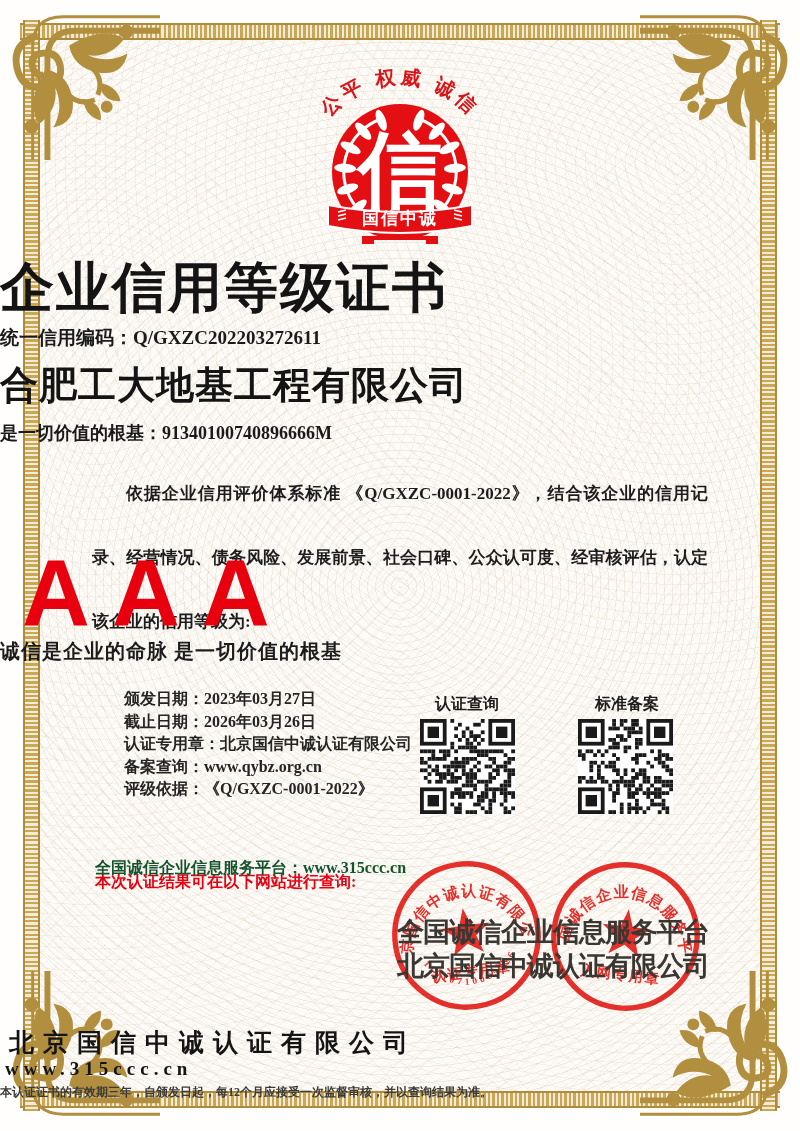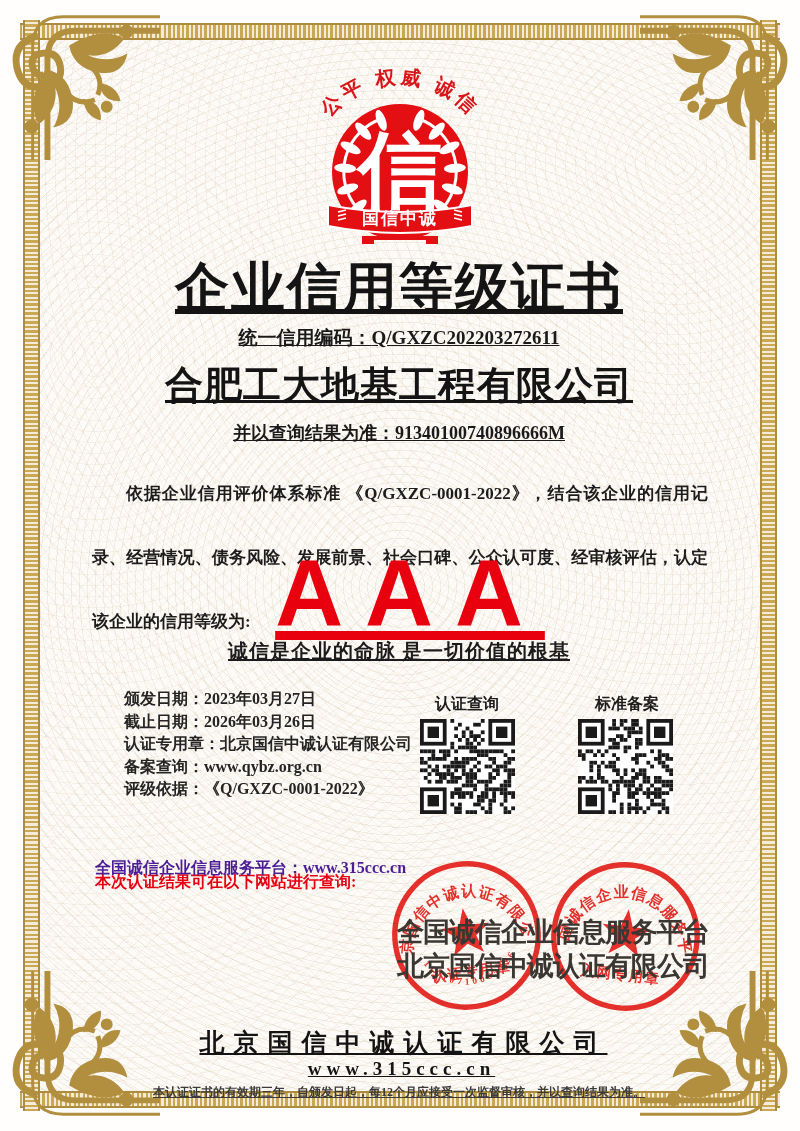--- a/index.html
+++ b/index.html
@@ -22,40 +22,40 @@
   .band.v{top:20px;bottom:20px;width:13px;background:repeating-linear-gradient(0deg,#c9a753 0 2px,#f4ecd8 2px 4.5px);border-left:2px solid #ad8c3d;border-right:2px solid #ad8c3d;}
   .band.top{top:23px;} .band.bottom{bottom:23px;} .band.left{left:23px;} .band.right{right:23px;}
 
   .corner{position:absolute;width:158px;height:158px;}
   .corner.tl{top:4px;left:4px;}
   .corner.tr{top:4px;right:4px;transform:scaleX(-1);}
   .corner.bl{bottom:4px;left:4px;transform:scaleY(-1);}
   .corner.br{bottom:4px;right:4px;transform:scale(-1,-1);}
 
   .abs{position:absolute;}
-  .ctr{left:0;right:2px;text-align:center;text-decoration:underline;}
+  .ctr{left:0;right:2px;}
 
   .cert-title{top:252px;font-size:54px;font-weight:900;color:#141414;letter-spacing:2px;}
   .code-line{top:325px;font-size:19px;font-weight:700;color:#1a1a1a;}
   .company{top:360px;font-size:38px;font-weight:900;color:#141414;letter-spacing:1px;}
   .social-line{top:421px;font-size:18px;font-weight:700;color:#1a1a1a;}
 
   .body-par{top:462px;left:92px;width:616px;font-size:17px;font-weight:700;color:#1c1c1c;line-height:64px;text-align:justify;text-indent:2em;}
 
   .rating{top:540px;font-size:94px;font-weight:800;font-family:"Liberation Sans","DejaVu Sans",sans-serif;color:#e8000f;letter-spacing:22px;text-indent:22px;}
   .tagline{top:638px;font-size:20px;font-weight:700;color:#1c1c1c;letter-spacing:1px;}
 
   .details{top:688px;left:95px;font-size:16px;font-weight:600;color:#242424;}
   .details .row{height:22.5px;line-height:22.5px;white-space:nowrap;margin-left:29px;}
 
   .qr-label{top:694px;width:110px;text-align:center;font-size:16px;font-weight:700;color:#1c1c1c;}
   .qr-box{top:719px;width:95px;height:95px;}
 
   .notice-red{top:824px;left:95px;font-size:16px;font-weight:800;color:#e60012;margin-top:48px;}
-  .platform-line{top:858px;left:95px;font-size:16px;font-weight:600;color:#4c1d95;}
+  .platform-line{top:858px;left:95px;font-size:16px;font-weight:600;color:#14532d;}
 
   .stamp{position:absolute;opacity:.94;mix-blend-mode:multiply;}
   .stamp.left{left:388px;top:857px;width:157px;height:157px;transform:rotate(-8deg);}
   .stamp.right{left:547px;top:858px;width:157px;height:157px;transform:rotate(7deg);}
 
   .overlay-text{left:397px;width:312px;text-align:center;font-weight:700;color:#3a3733;font-size:27px;letter-spacing:-1px;white-space:nowrap;}
   .overlay-text.l1{top:914px;}
   .overlay-text.l2{top:948px;}
 
   .issuer{top:1026px;font-size:25px;font-weight:900;color:#141414;letter-spacing:9px;text-indent:9px;}
@@ -140,21 +140,21 @@
       <path d="M176,168 l8,2 M176,172 l8,2 M176,176 l8,2"></path>
     </g>
     <text x="122" y="182" text-anchor="middle" font-size="17" font-weight="bold" fill="#ffffff" letter-spacing="2">国信中诚</text>
 
     <path d="M84,194 h76 v8 h-12 v-4 h-52 v4 h-12 z" fill="#e30f13"></path>
   </svg>
 
   <div class="abs ctr cert-title">企业信用等级证书</div>
   <div class="abs ctr code-line"><span>统一信用编码：</span><span>Q/GXZC202203272611</span></div>
   <div class="abs ctr company">合肥工大地基工程有限公司</div>
-  <div class="abs ctr social-line"><span>并以查询结果为准：</span><span>91340100740896666M</span></div>
+  <div class="abs ctr social-line"><span>是一切价值的根基：</span><span>91340100740896666M</span></div>
 
   <div class="abs body-par">依据企业信用评价体系标准 《Q/GXZC-0001-2022》，结合该企业的信用记录、经营情况、债务风险、发展前景、社会口碑、公众认可度、经审核评估，认定该企业的信用等级为:</div>
 
   <div class="abs ctr rating">AAA</div>
   <div class="abs ctr tagline">诚信是企业的命脉 是一切价值的根基</div>
 
   <div class="abs details">
     <div class="row"><span>颁发日期：</span><span>2023年03月27日</span></div>
     <div class="row"><span>截止日期：</span><span>2026年03月26日</span></div>
     <div class="row"><span>认证专用章：</span><span>北京国信中诚认证有限公司</span></div>

